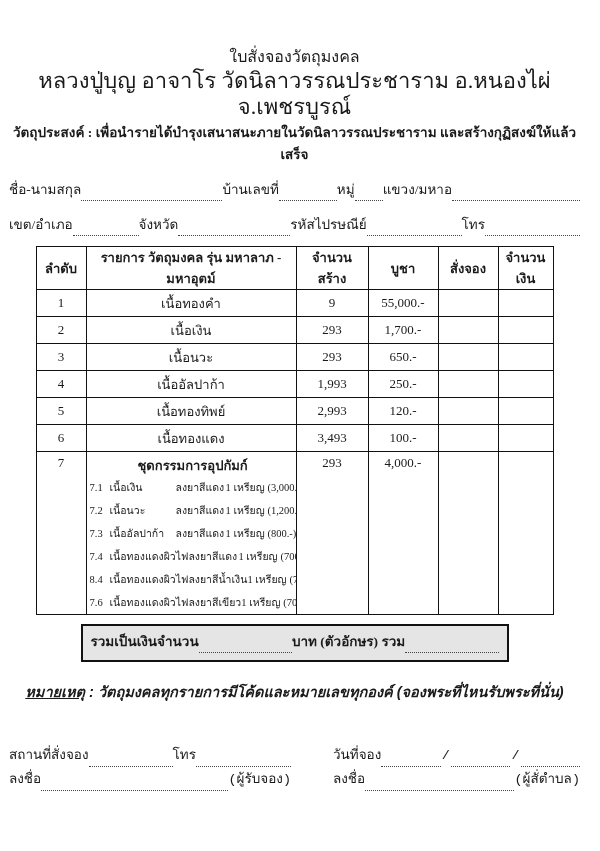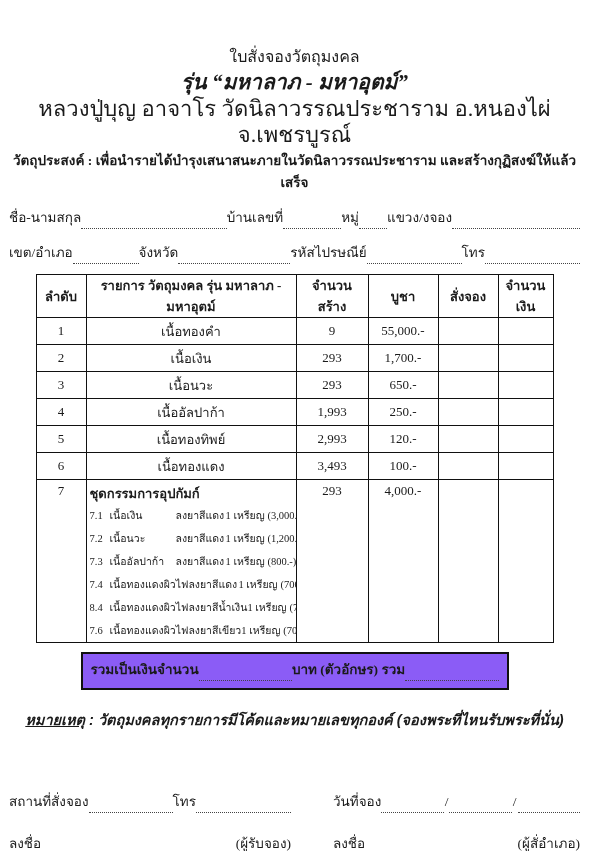--- a/index.html
+++ b/index.html
@@ -43,76 +43,75 @@
     vertical-align:middle;
     height:27px;
     overflow:hidden;
   }
   table.order th { font-weight:bold; height:25px; }
   col.c-no { width:50px; } col.c-item { width:210px; }
   col.c-qty { width:72px; } col.c-price { width:70px; }
   col.c-order { width:60px; } col.c-amount { width:55px; }
   td.item { text-align:left; padding-left:6px; }
   tr.r7 td { vertical-align:top; padding-top:3px; }
-  .r7-title { font-weight:bold; font-size:13px; text-align:left; line-height:21px; }
+  .r7-title { font-weight:bold; font-size:13px; text-align:left; line-height:21px;margin-left:48px; }
   .sub { display:flex; align-items:flex-end; font-size:10.5px; line-height:23px; white-space:nowrap; }
   .sub-no { flex:0 0 20px; text-align:left; }
   .sub-name { flex:0 0 66px; text-align:left; }
   .sub-enamel { flex:0 0 50px; text-align:left; }
   .sub-unit { flex:0 0 42px; text-align:left; }
   .sub-price { flex:1 1 auto; text-align:left; }
   
   .totalbox {
     margin:9px auto 0 auto;
     width:428px;
     border:2.4px solid #111;
-    background:#8b5cf6;
+    background:#e5e5e5;
     padding:5px 8px 7px 8px;
     font-size:13.5px;
     font-weight:bold;
   }
   .totalbox .fline { margin-top:0; }
   
   .note {
     margin-top:18px;
     text-align:center;
     font-family:"Liberation Sans", sans-serif;
     font-style:italic;
     font-weight:bold;
     font-size:14.5px;
   }
   .note .u { text-decoration:underline; }
   
   .footer { display:flex; margin-top:40px; font-size:13.5px; }
   .f-left { flex:0 0 300px; padding-right:18px; }
   .f-right { flex:1 1 auto; padding-left:24px; }
-  .f-left .fline, .f-right .fline { margin-top:20px; }
+  .f-left .fline, .f-right .fline { margin-top:2px;font-family:Liberation Mono, monospace; }
   .slash { padding:0 1px; }
 </style>
 </head>
 <body>
 
 <div class="page">
 
   <div class="hdr">
     <div class="hdr-title">ใบสั่งจองวัตถุมงคล</div>
-    <div class="hdr-edition">รุ่น “มหาลาภ -  มหาอุตม์”</div>
     <div class="hdr-temple">หลวงปู่บุญ อาจาโร วัดนิลาวรรณประชาราม อ.หนองไผ่ จ.เพชรบูรณ์</div>
     <div class="hdr-purpose">วัตถุประสงค์ : เพื่อนำรายได้บำรุงเสนาสนะภายในวัดนิลาวรรณประชาราม และสร้างกุฏิสงฆ์ให้แล้วเสร็จ</div>
   </div>
 
   <div class="formlines">
     <div class="fline">
       <span class="lbl">ชื่อ-นามสกุล</span>
       <span class="dots grow"></span>
       <span class="lbl">บ้านเลขที่</span>
       <span class="dots w60"></span>
       <span class="lbl">หมู่</span>
       <span class="dots w28"></span>
-      <span class="lbl">แขวง/งจอง</span>
+      <span class="lbl">แขวง/มหาอ</span>
       <span class="dots w130"></span>
     </div>
     <div class="fline">
       <span class="lbl">เขต/อำเภอ</span>
       <span class="dots grow"></span>
       <span class="lbl">จังหวัด</span>
       <span class="dots w110"></span>
       <span class="lbl">รหัสไปรษณีย์</span>
       <span class="dots w95"></span>
       <span class="lbl">โทร</span>
@@ -276,18 +275,18 @@
         <span class="lbl">วันที่จอง</span>
         <span class="dots grow"></span>
         <span class="lbl slash">/</span>
         <span class="dots grow"></span>
         <span class="lbl slash">/</span>
         <span class="dots grow"></span>
       </div>
       <div class="fline">
         <span class="lbl">ลงชื่อ</span>
         <span class="dots grow"></span>
-        <span class="lbl">(ผู้สั่อำเภอ)</span>
+        <span class="lbl">(ผู้สั่ตำบล)</span>
       </div>
     </div>
   </div>
 
 </div>
 
 </body></html>

